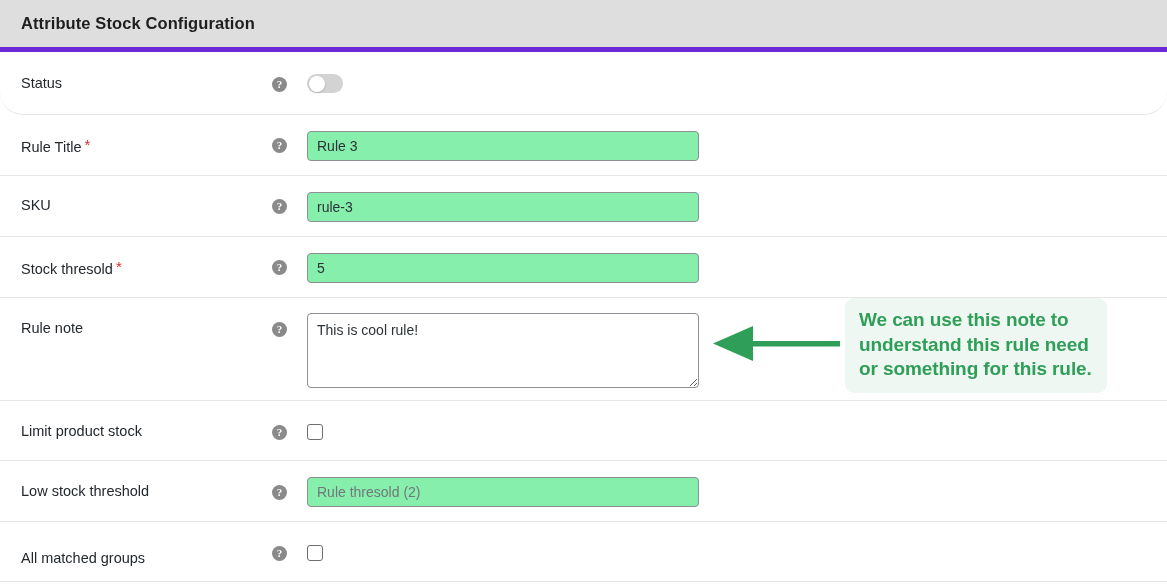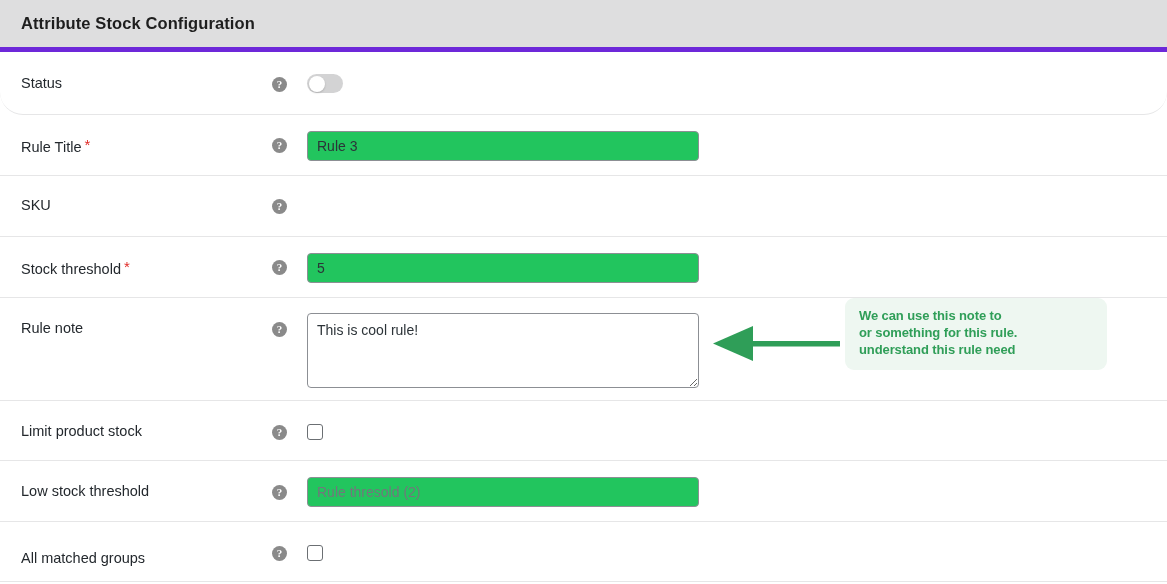--- a/index.html
+++ b/index.html
@@ -120,21 +120,21 @@
     box-shadow: 0 1px 2px rgba(0,0,0,0.18);
   }
 
   
   .text-input {
     width: 392px;
     height: 30px;
     box-sizing: border-box;
     border: 1px solid #8c8f94;
     border-radius: 4px;
-    background: #22c55e;
+    background: #86efac;
     font-family: "Liberation Sans", sans-serif;
     font-size: 14px;
     color: #2c3338;
     padding: 0 9px;
     outline: none;
   }
   .text-input::placeholder { color: #72777c; opacity: 1; }
 
   
   .text-area {
@@ -181,21 +181,21 @@
   .callout {
     position: absolute;
     left: 845px;
     top: 298px;
     width: 262px;
     padding: 10px 12px 11px 14px;
     box-sizing: border-box;
     background: #eef7f1;
     border-radius: 9px;
     color: #2f9e58;
-    font-size: 13px;
+    font-size: 19px;
     font-weight: bold;
     line-height: 1.30;
     letter-spacing: -0.1px;
   }
   .callout .ln { display: block; white-space: nowrap; }
 </style>
 </head>
 <body>
 
 <div id="page">
@@ -226,25 +226,28 @@
       <div class="control" style="top:16px;">
         <input class="text-input" type="text" value="Rule 3" style="">
       </div>
     </div>
 
     <div class="row" style="height:61px;">
       <div class="row-label" style="top:22px;">
         <span>SKU</span>
       </div>
       <div class="help-icon" style="top:23px;">?</div>
+      <div class="control" style="top:16px;">
+        <input class="text-input" type="text" value="rule-3" style="">
+      </div>
     </div>
 
     <div class="row" style="height:61px;">
       <div class="row-label" style="top:22px;">
-        <span>Stock threshold</span><span class="req">*</span>
+        <span>Stock thresold</span><span class="req">*</span>
       </div>
       <div class="help-icon" style="top:23px;">?</div>
       <div class="control" style="top:16px;">
         <input class="text-input" type="text" value="5" style="">
       </div>
     </div>
 
     <div class="row" style="height:103px;padding-left:12px;">
       <div class="row-label" style="top:23px;">
         <span>Rule note</span>
@@ -291,17 +294,17 @@
     <svg width="140" height="100" viewBox="0 0 140 100">
       <g fill="#2f9e58">
         <rect x="40" y="45" width="92" height="5.5"></rect>
         <polygon points="5,47.5 45,30 45,65"></polygon>
       </g>
     </svg>
   </div>
 
   <div class="callout">
     <span class="ln">We can use this note to</span>
+    <span class="ln">understand this rule need</span>
     <span class="ln">or something for this rule.</span>
-    <span class="ln">understand this rule need</span>
   </div>
 
 </div>
 
 </body></html>

